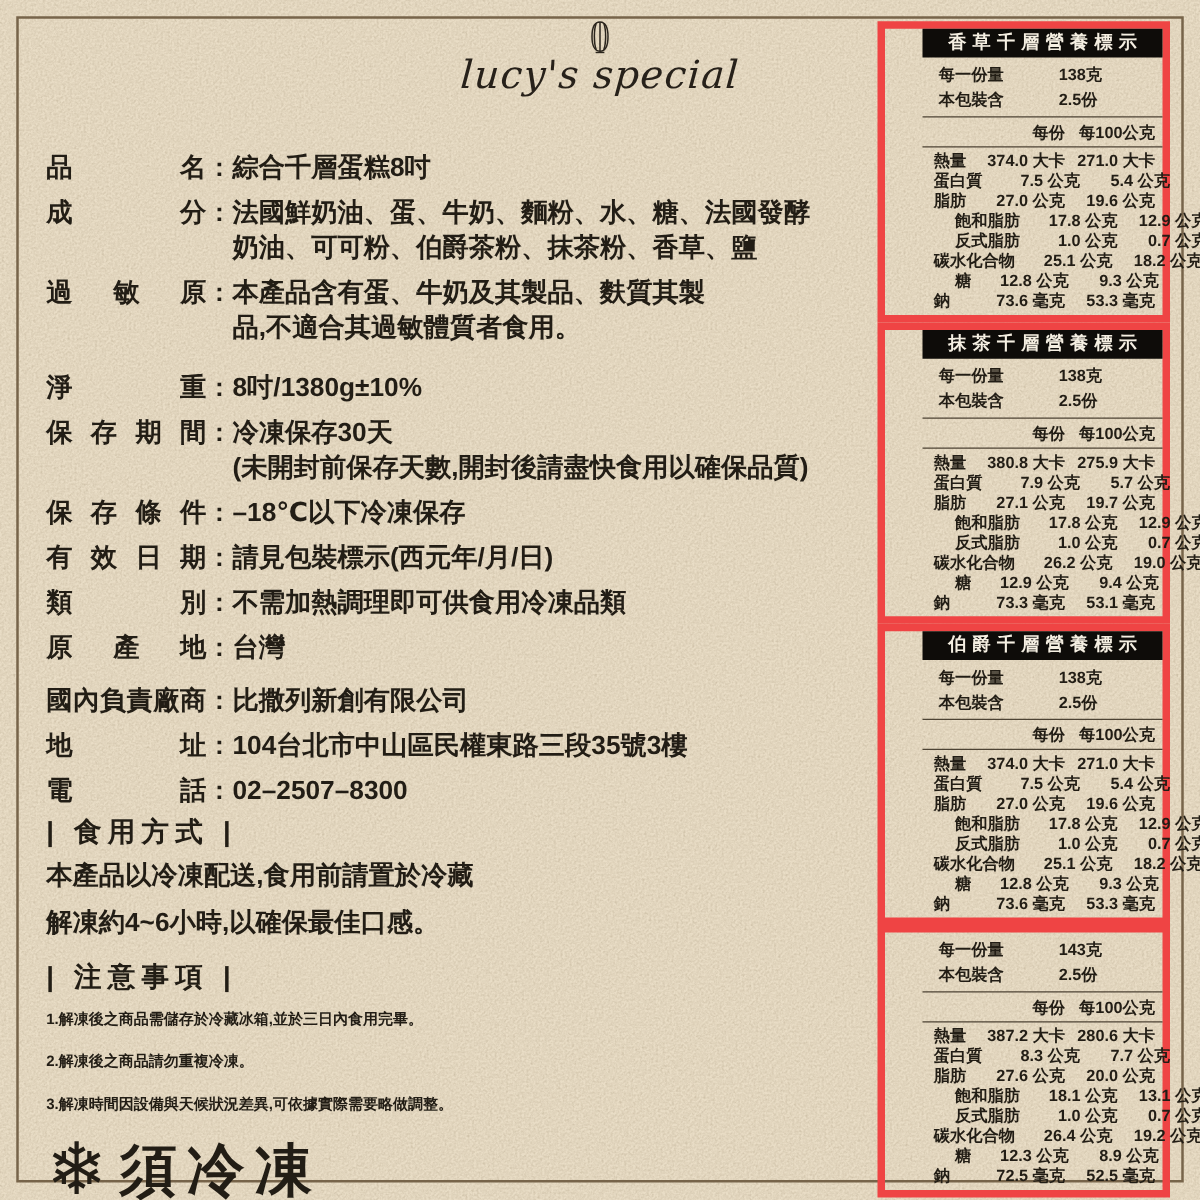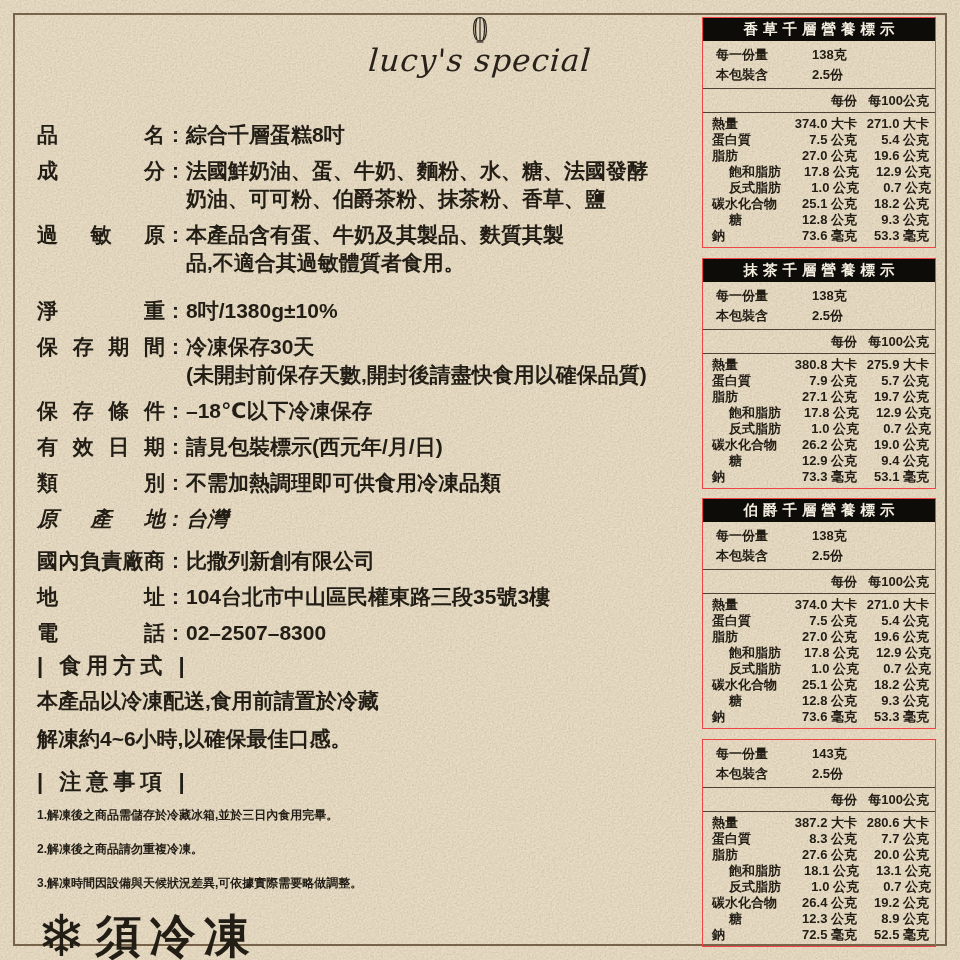--- a/index.html
+++ b/index.html
@@ -22,36 +22,36 @@
     transform:skewX(-4deg);
   }
 
   
   .content{position:absolute;left:37px;top:121px;width:652px;z-index:2;}
   .row{display:flex;align-items:flex-start;font-size:21px;line-height:28px;margin-bottom:8px;}
   .row .lbl{flex:0 0 128px;text-align:justify;text-align-last:justify;}
   .row .colon{flex:0 0 auto;margin:0 7px 0 7px;}
   .row .val{white-space:pre-line;}
   .row.gap-after-lg{margin-bottom:20px;}
-  .row.gap-after-md{margin-bottom:14px;font-style:italic;}
+  .row.gap-after-md{margin-bottom:14px;}
   .row.gap-after-sm{margin-bottom:4px;}
 
   .sec-title{font-size:22px;line-height:30px;letter-spacing:5px;margin:0 0 6px 0;}
   .body-line{font-size:21px;line-height:28px;margin:0 0 10px 0;}
   .body-line.last{margin-bottom:14px;}
   .note-line{font-size:12px;line-height:25px;margin:0 0 9px 0;}
 
   .frozen{display:flex;align-items:center;margin-top:2px;}
   .snow{font-size:58px;line-height:60px;margin-right:10px;}
   .frozen-text{font-size:46px;line-height:62px;letter-spacing:8px;}
 
   
   .panels{position:absolute;left:702px;top:17px;width:234px;height:930px;z-index:2;
     display:flex;flex-direction:column;justify-content:space-between;}
-  .panel{border:1px solid #ef4444;box-sizing:border-box;}
+  .panel{border:6px solid #ef4444;box-sizing:border-box;padding-left:30px;}
   .panel-title{
     background:#0e0c09;color:#f5efe2;text-align:center;
     font-size:14.5px;line-height:15px;padding:4px 0;letter-spacing:5px;text-indent:5px;
   }
   .serv{padding:4px 8px 2px 13px;}
   .serv-row{display:grid;grid-template-columns:96px 1fr;font-size:13px;line-height:20px;}
   .rule{border-top:1px solid #4d4334;margin:1px 0;}
   .colhead,.nut-row{display:grid;grid-template-columns:1fr 78px 72px;padding:0 6px 0 9px;font-size:13px;}
   .colhead{line-height:21px;}
   .colhead .c1,.colhead .c2,.nut-row .c1,.nut-row .c2{text-align:right;}

